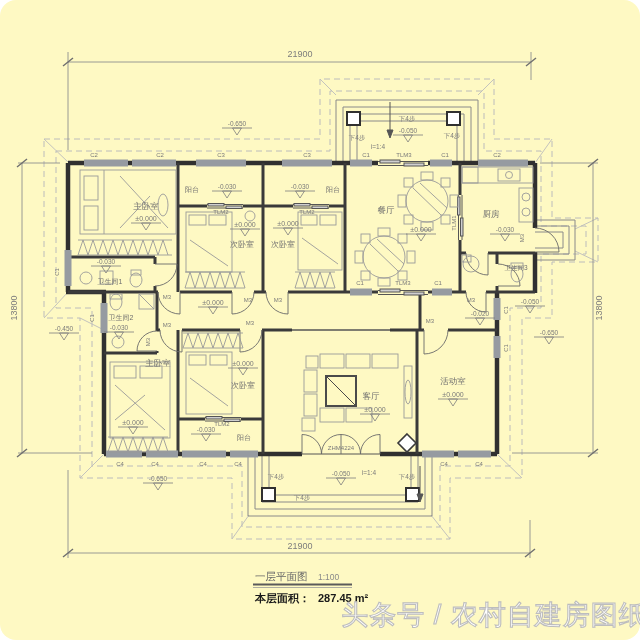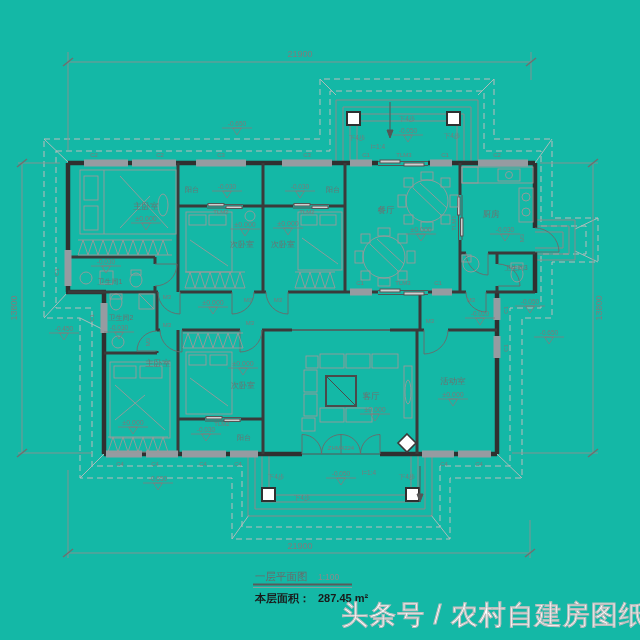--- a/index.html
+++ b/index.html
@@ -1,17 +1,17 @@
 <!DOCTYPE html>
 <html><head>
 <meta charset="utf-8">
 <style>
   html,body{margin:0;padding:0;background:#ffffff;}
-  #stage{width:640px;height:640px;background:#14b8a6;position:relative;overflow:hidden;
-         font-family:"Liberation Sans", sans-serif;}
+  #stage{width:640px;height:640px;background:#fef9c3;position:relative;overflow:hidden;
+         font-family:"Liberation Sans", sans-serif;border-radius:16px;}
   svg text{font-family:"Liberation Sans", sans-serif;}
 </style>
 </head>
 <body>
 
 <div id="stage">
 <svg width="640" height="640" viewBox="0 0 640 640">
   <defs>
     <g id="lvl">
       <path d="M-15,0 H15" stroke="#7d7d7d" stroke-width="0.8" fill="none"></path>

